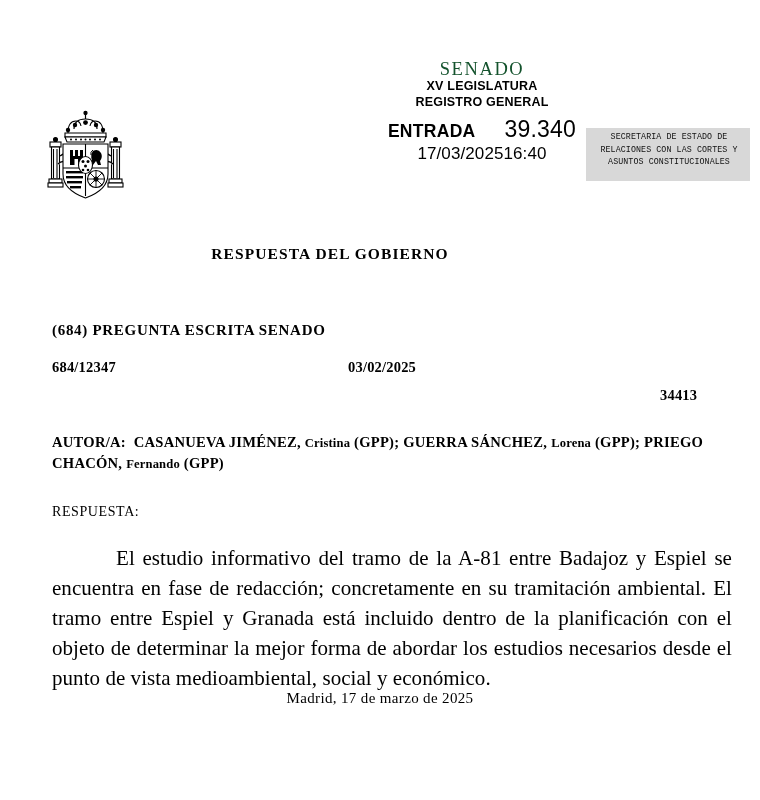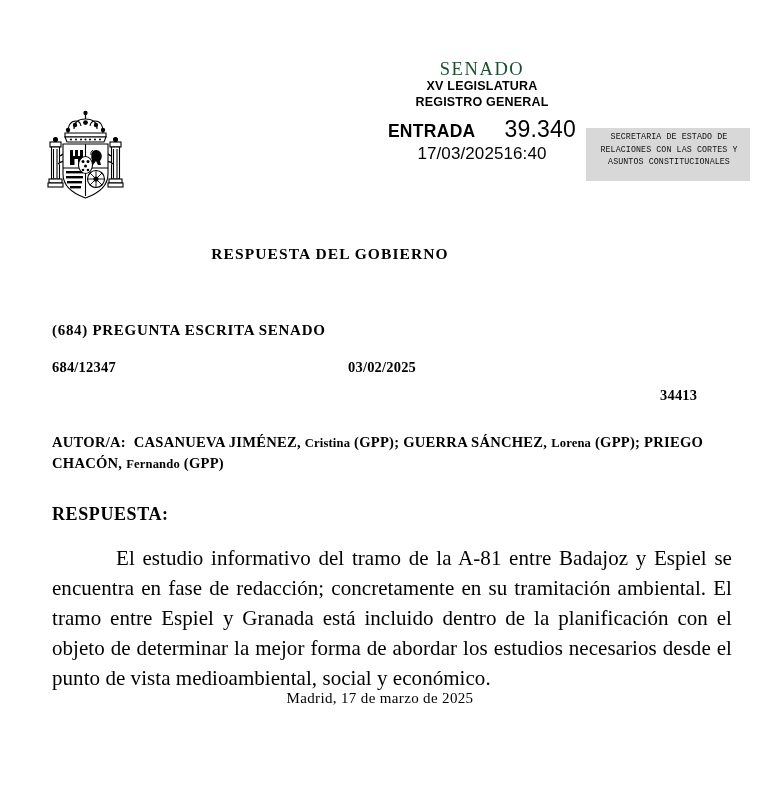--- a/index.html
+++ b/index.html
@@ -148,22 +148,22 @@
   }
   #authors-block .firstname {
     font-size: 12.6px;
     letter-spacing: 0.15px;
   }
 
   #answer-label {
     position: absolute;
     left: 52px;
     top: 504px;
-    font-weight: bold;
-    font-size: 18px;
+    font-weight: normal;
+    font-size: 14px;
     letter-spacing: 0.6px;
   }
 
   #answer-body {
     position: absolute;
     left: 52px;
     top: 543px;
     width: 680px;
     font-size: 21px;
     line-height: 1.43;

